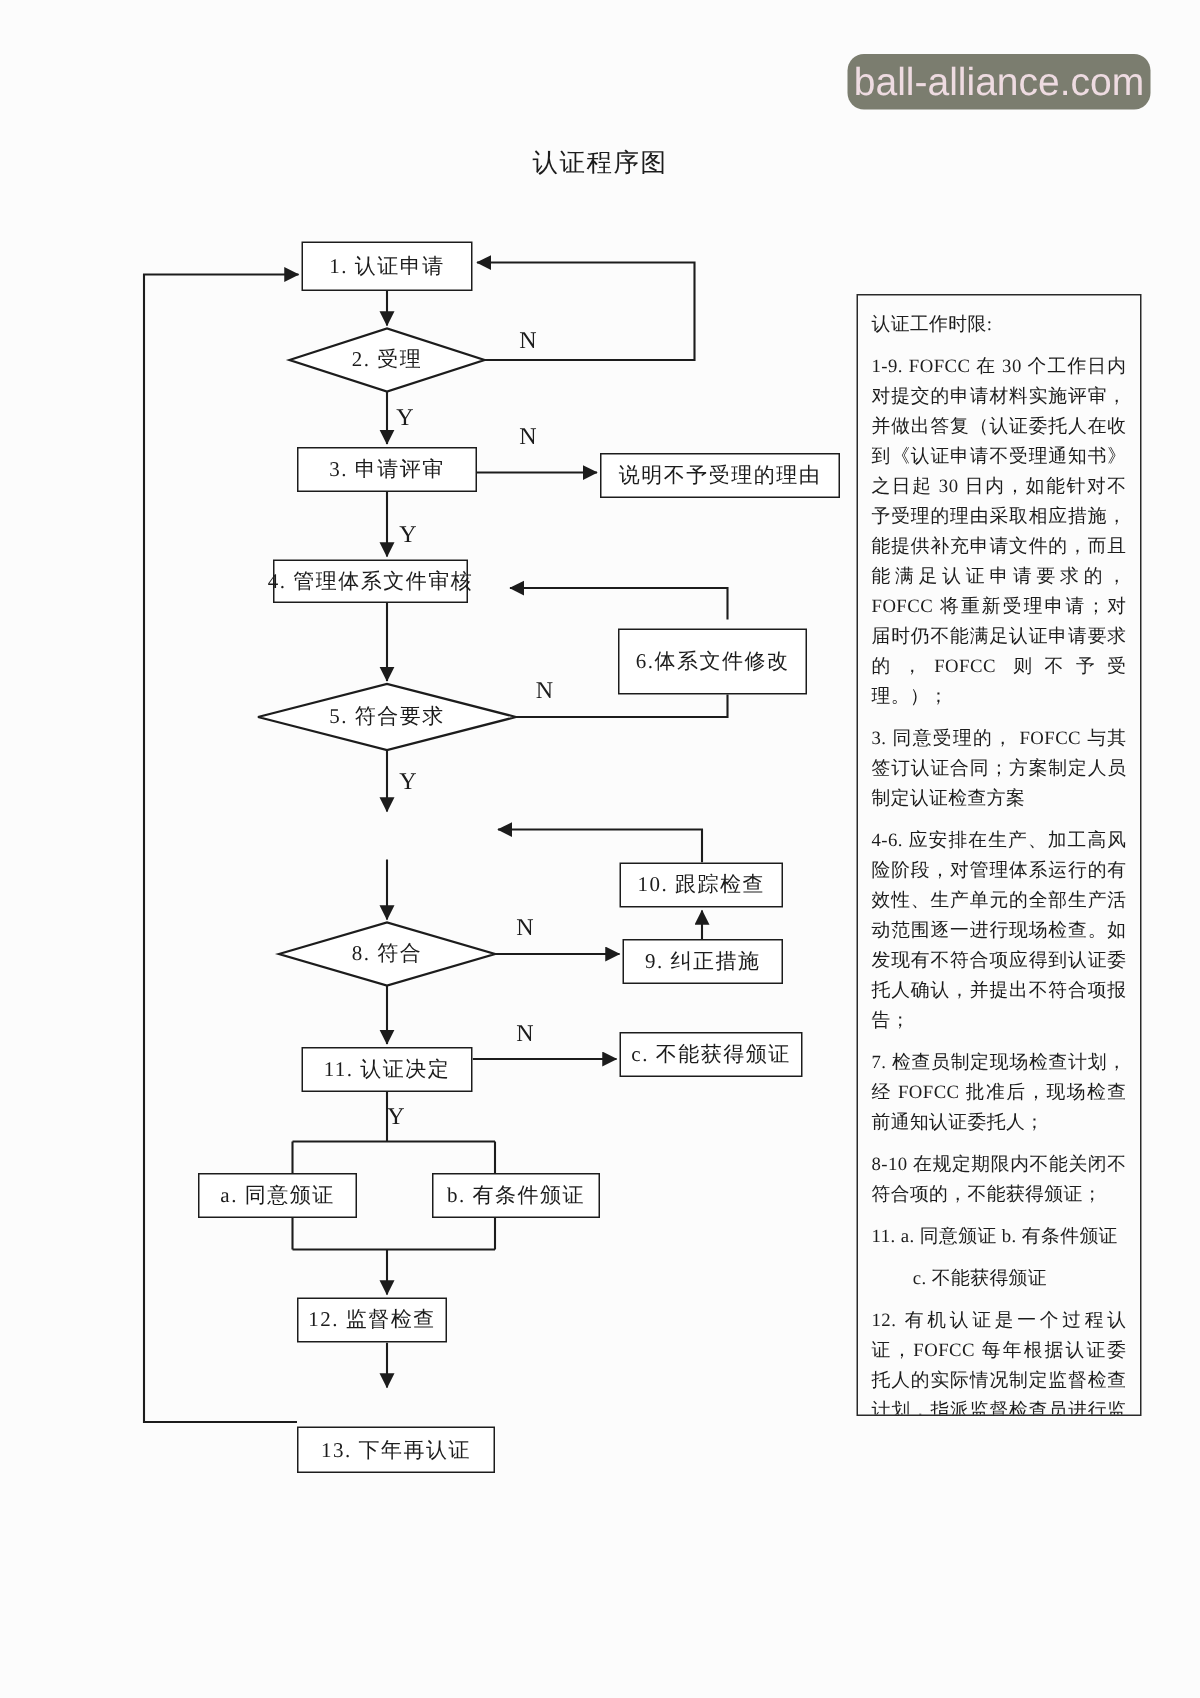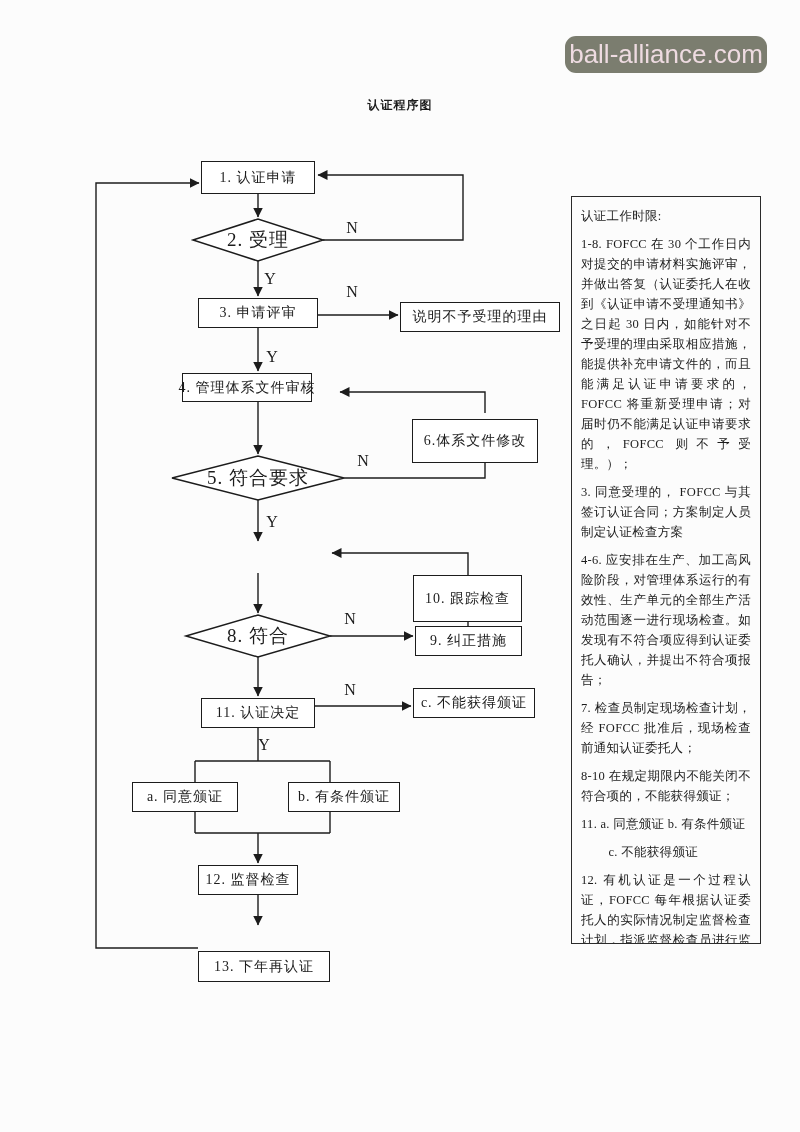--- a/index.html
+++ b/index.html
@@ -6,36 +6,36 @@
   body {
     width:800px; height:1132px; position:relative;
     background:#fcfcfc; color:#1c1c1c;
     font-family:"Liberation Serif","DejaVu Serif",serif;
     overflow:hidden;
   }
   .page { position:absolute; inset:0; }
   .wires { position:absolute; left:0; top:0; }
   .title {
     position:absolute; top:97px; left:0; right:0;
-    text-align:center; font-size:12px; font-weight:bold; letter-spacing:1px;
+    text-align:center; font-size:17px; font-weight:normal; letter-spacing:1px;
   }
   .watermark {
     position:absolute; left:565px; top:36px; width:202px; height:37px;
     background:#7b7d6f; border-radius:11px; color:#eedbe1;
     font-family:"Liberation Sans","DejaVu Sans",sans-serif; font-size:26px;
     display:flex; align-items:center; justify-content:center;
   }
   .node {
     position:absolute; background:#ffffff; border:1.5px solid #1c1c1c;
     box-sizing:border-box; display:flex; align-items:center; justify-content:center;
     font-size:14px; letter-spacing:1px; white-space:nowrap;
   }
   .dlabel {
     position:absolute; transform:translate(-50%,-50%);
-    font-size:19px; letter-spacing:1px; white-space:nowrap;
+    font-size:14px; letter-spacing:1px; white-space:nowrap;
   }
   .elabel {
     position:absolute; transform:translate(-50%,-50%);
     font-size:16px;
   }
   .notes {
     position:absolute; left:571px; top:196px; width:190px; height:748px;
     border:1.5px solid #2a2a2a; box-sizing:border-box;
     padding:9px 9px; overflow:hidden; background:#fcfcfc;
   }
@@ -94,21 +94,21 @@
   </svg>
 
   <div class="watermark">ball-alliance.com</div>
   <div class="title">认证程序图</div>
 
   <div class="node" style="left:201px;top:161px;width:114px;height:33px">1. 认证申请</div>
   <div class="node" style="left:198px;top:298px;width:120px;height:30px">3. 申请评审</div>
   <div class="node" style="left:400px;top:302px;width:160px;height:30px">说明不予受理的理由</div>
   <div class="node" style="left:182px;top:373px;width:130px;height:29px">4. 管理体系文件审核</div>
   <div class="node" style="left:412px;top:419px;width:126px;height:44px">6.体系文件修改</div>
-  <div class="node" style="left:413px;top:575px;width:109px;height:47px">10. 跟踪检查</div>
+  <div class="node" style="left:413px;top:575px;width:109px;height:30px">10. 跟踪检查</div>
   <div class="node" style="left:415px;top:626px;width:107px;height:30px">9. 纠正措施</div>
   <div class="node" style="left:201px;top:698px;width:114px;height:30px">11. 认证决定</div>
   <div class="node" style="left:413px;top:688px;width:122px;height:30px">c. 不能获得颁证</div>
   <div class="node" style="left:132px;top:782px;width:106px;height:30px">a. 同意颁证</div>
   <div class="node" style="left:288px;top:782px;width:112px;height:30px">b. 有条件颁证</div>
   <div class="node" style="left:198px;top:865px;width:100px;height:30px">12. 监督检查</div>
   <div class="node" style="left:198px;top:951px;width:132px;height:31px">13. 下年再认证</div>
 
   <div class="dlabel" style="left:258px;top:240px">2. 受理</div>
   <div class="dlabel" style="left:258px;top:478px">5. 符合要求</div>
@@ -119,21 +119,21 @@
   <span class="elabel" style="left:352px;top:292px">N</span>
   <span class="elabel" style="left:272px;top:357px">Y</span>
   <span class="elabel" style="left:363px;top:461px">N</span>
   <span class="elabel" style="left:272px;top:522px">Y</span>
   <span class="elabel" style="left:350px;top:619px">N</span>
   <span class="elabel" style="left:350px;top:690px">N</span>
   <span class="elabel" style="left:264px;top:745px">Y</span>
 
   <div class="notes">
     <p>认证工作时限:</p>
-    <p>1-8.  FOFCC 在 30 个工作日内对提交的申请材料实施评审，并做出答复（认证委托人在收到《认证申请不受理通知书》之日起 30 日内，如能针对不予受理的理由采取相应措施，能提供补充申请文件的，而且能满足认证申请要求的，FOFCC 将重新受理申请；对届时仍不能满足认证申请要求的，FOFCC 则不予受理。）；</p>
+    <p>1-9.  FOFCC 在 30 个工作日内对提交的申请材料实施评审，并做出答复（认证委托人在收到《认证申请不受理通知书》之日起 30 日内，如能针对不予受理的理由采取相应措施，能提供补充申请文件的，而且能满足认证申请要求的，FOFCC 将重新受理申请；对届时仍不能满足认证申请要求的，FOFCC 则不予受理。）；</p>
     <p>3. 同意受理的， FOFCC 与其签订认证合同；方案制定人员制定认证检查方案</p>
     <p>4-6. 应安排在生产、加工高风险阶段，对管理体系运行的有效性、生产单元的全部生产活动范围逐一进行现场检查。如发现有不符合项应得到认证委托人确认，并提出不符合项报告；</p>
     <p>7.  检查员制定现场检查计划，经 FOFCC 批准后，现场检查前通知认证委托人；</p>
     <p>8-10  在规定期限内不能关闭不符合项的，不能获得颁证；</p>
     <p>11.  a. 同意颁证 b. 有条件颁证</p>
     <p class="cont">c. 不能获得颁证</p>
     <p>12.  有机认证是一个过程认证，FOFCC 每年根据认证委托人的实际情况制定监督检查计划，指派监督检查员进行监督检查；</p>
 
   </div>
 

